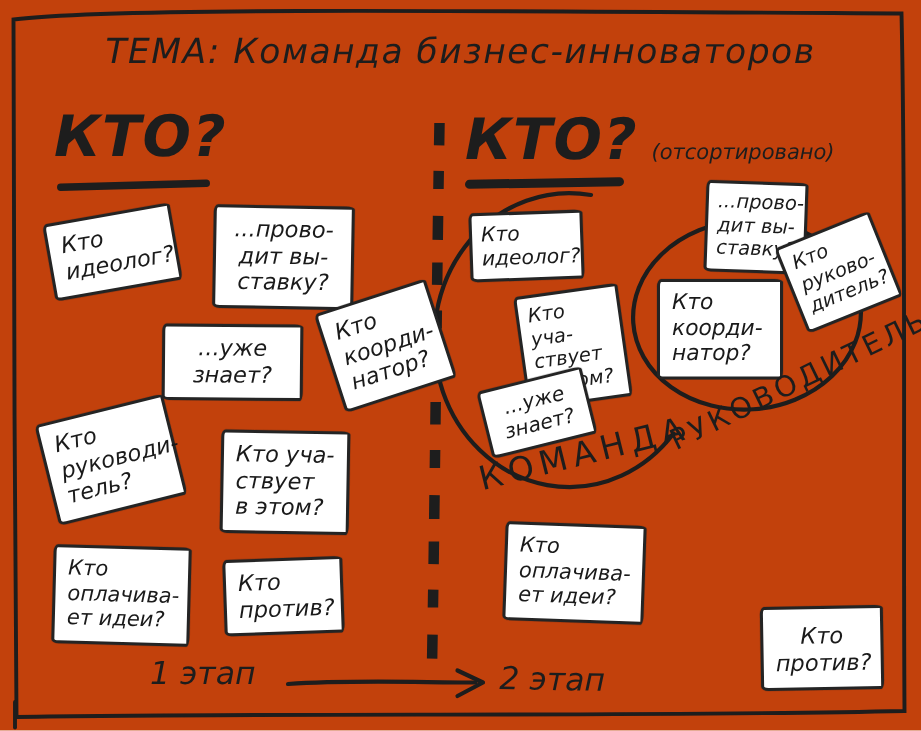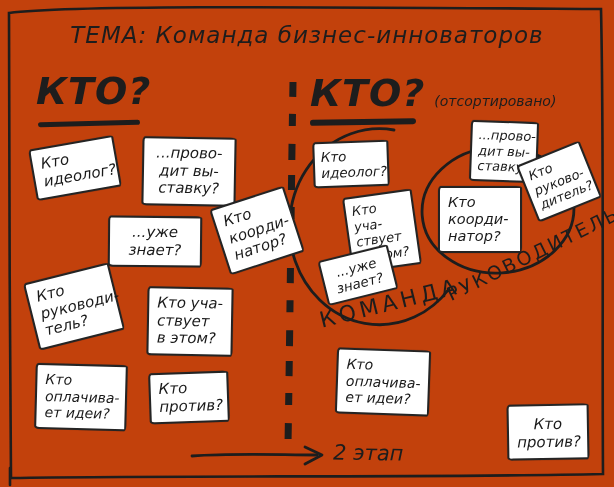--- a/index.html
+++ b/index.html
@@ -109,15 +109,16 @@
 
   <div class="note" style="left:336px;top:349px;width:94px;min-height:56px;font-size:14px;transform:rotate(2deg)">Кто
 оплачива-
 ет идеи?</div>
   <div class="note c" style="left:507px;top:404px;width:82px;min-height:56px;padding-top:10px;transform:rotate(-1deg)">Кто
 против?</div>
 
   <div class="txt group-label label-team">КОМАНДА</div>
   <div class="txt group-label label-leader">РУКОВОДИТЕЛЬ</div>
 
+  <div class="txt stage stage-1">1 этап</div>
   <div class="txt stage stage-2">2 этап</div>
 
 </div>
 
 </body></html>

